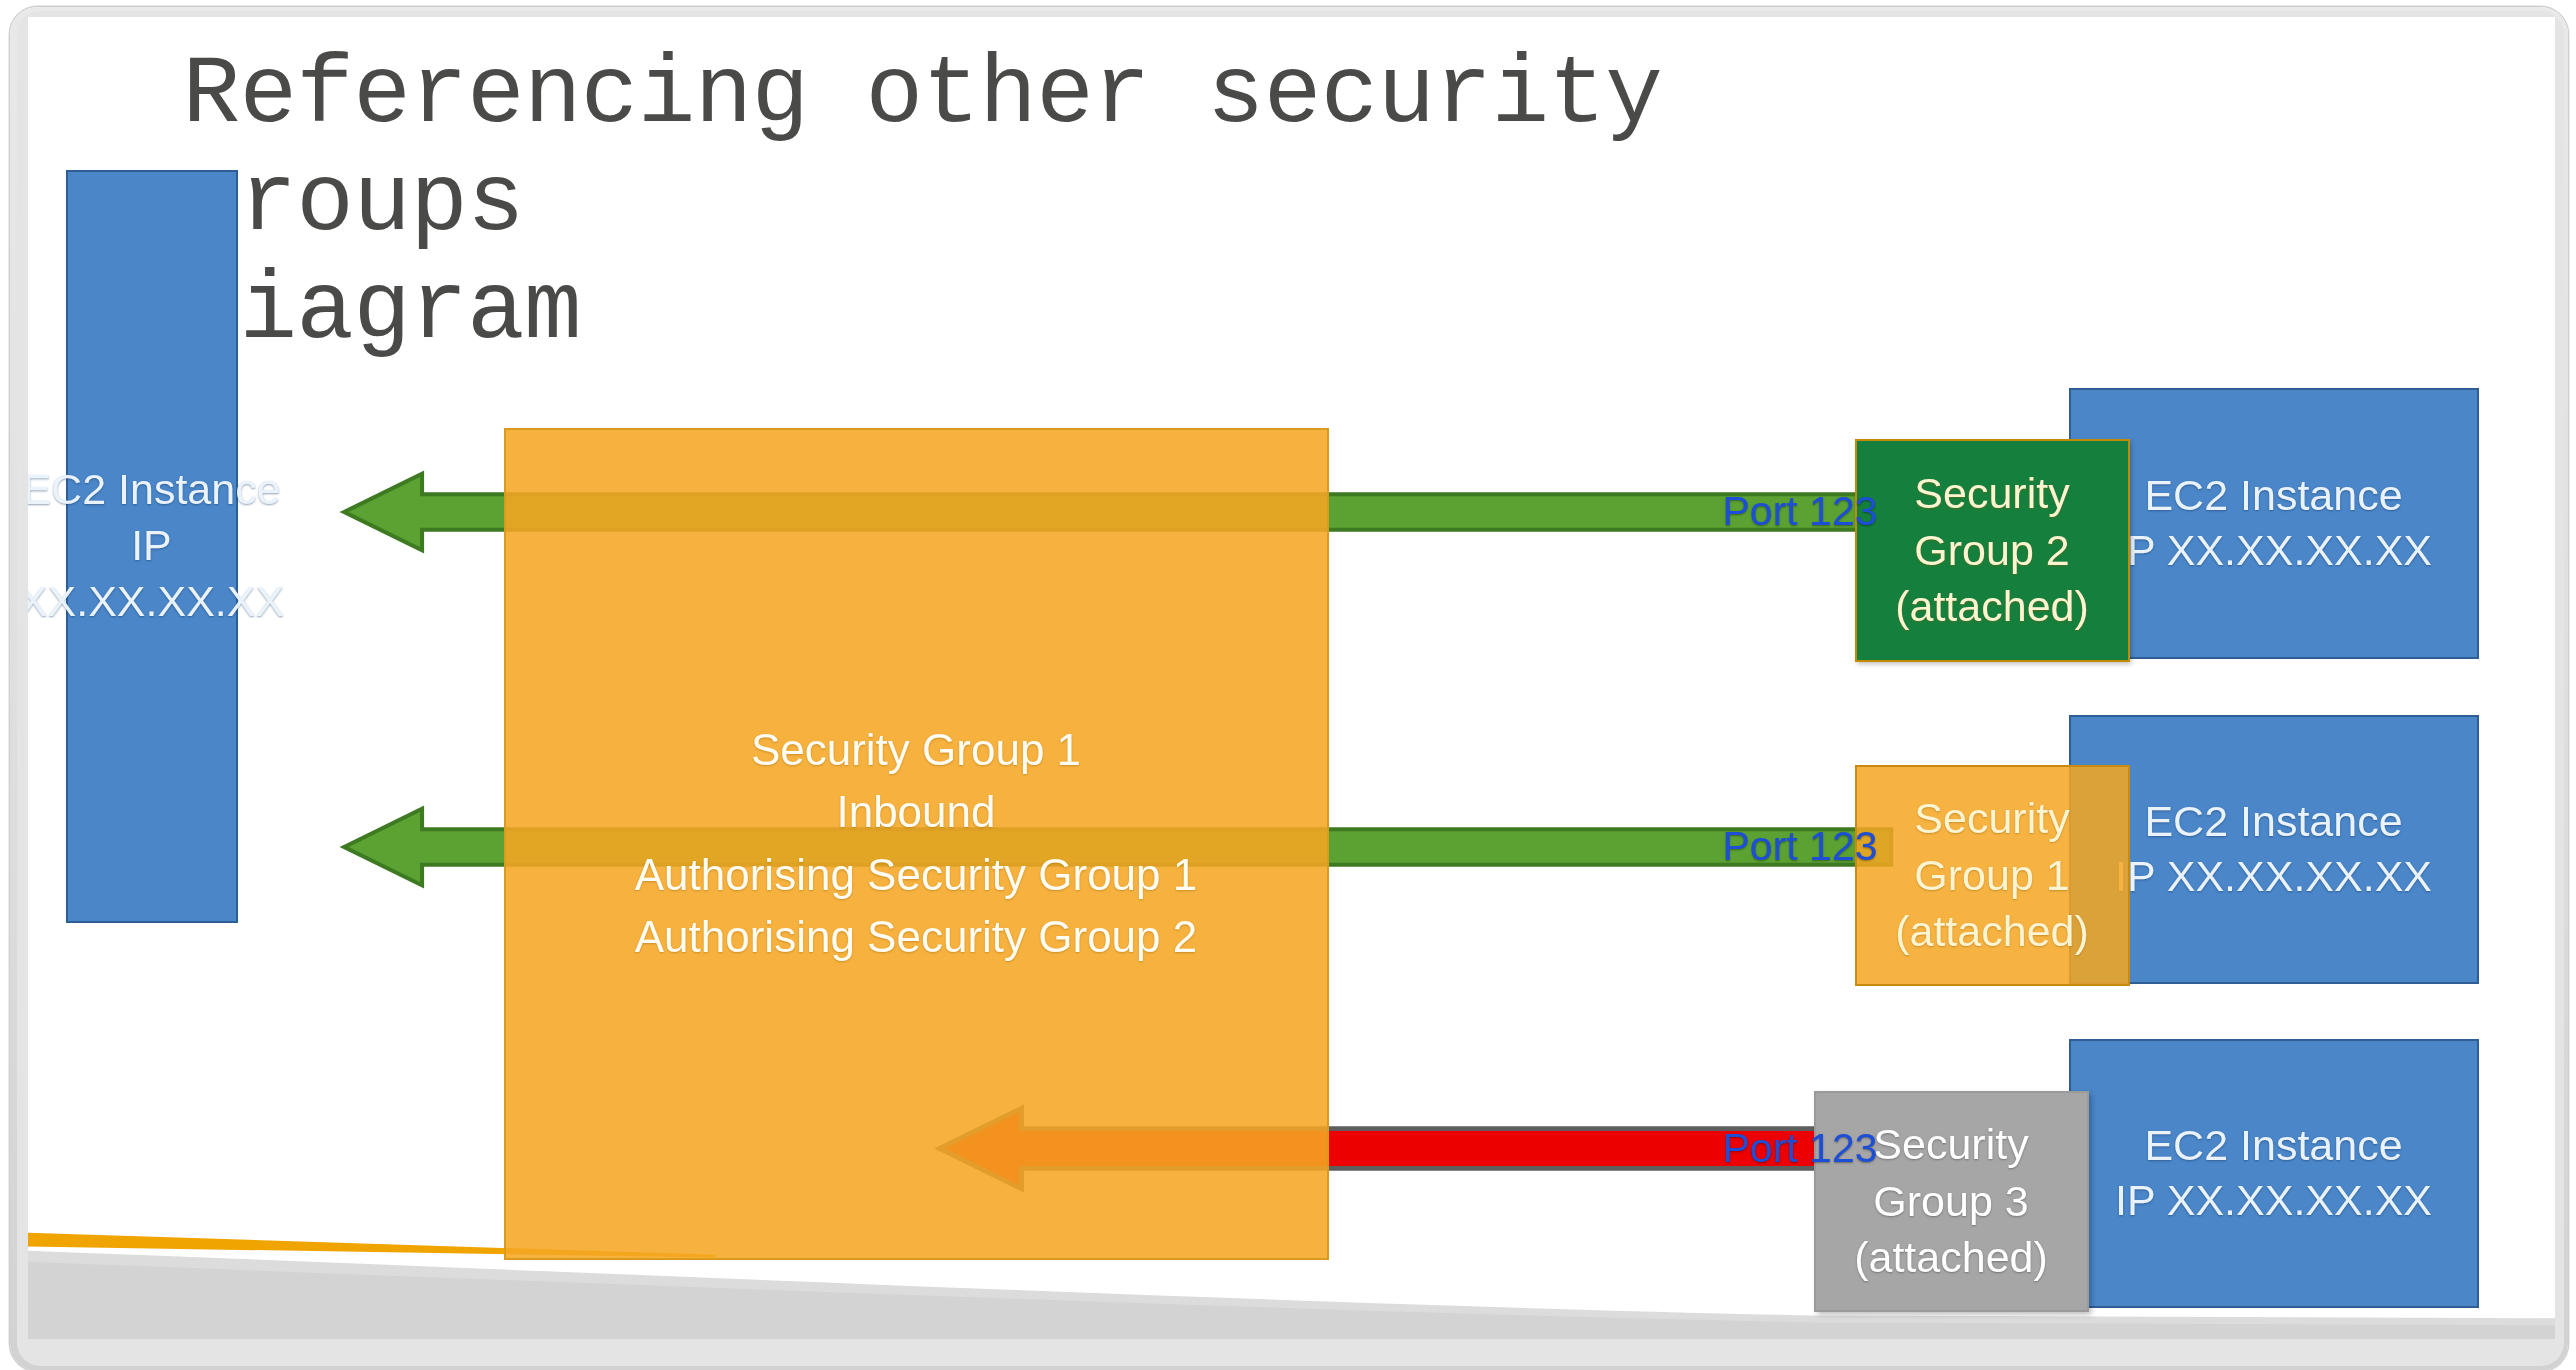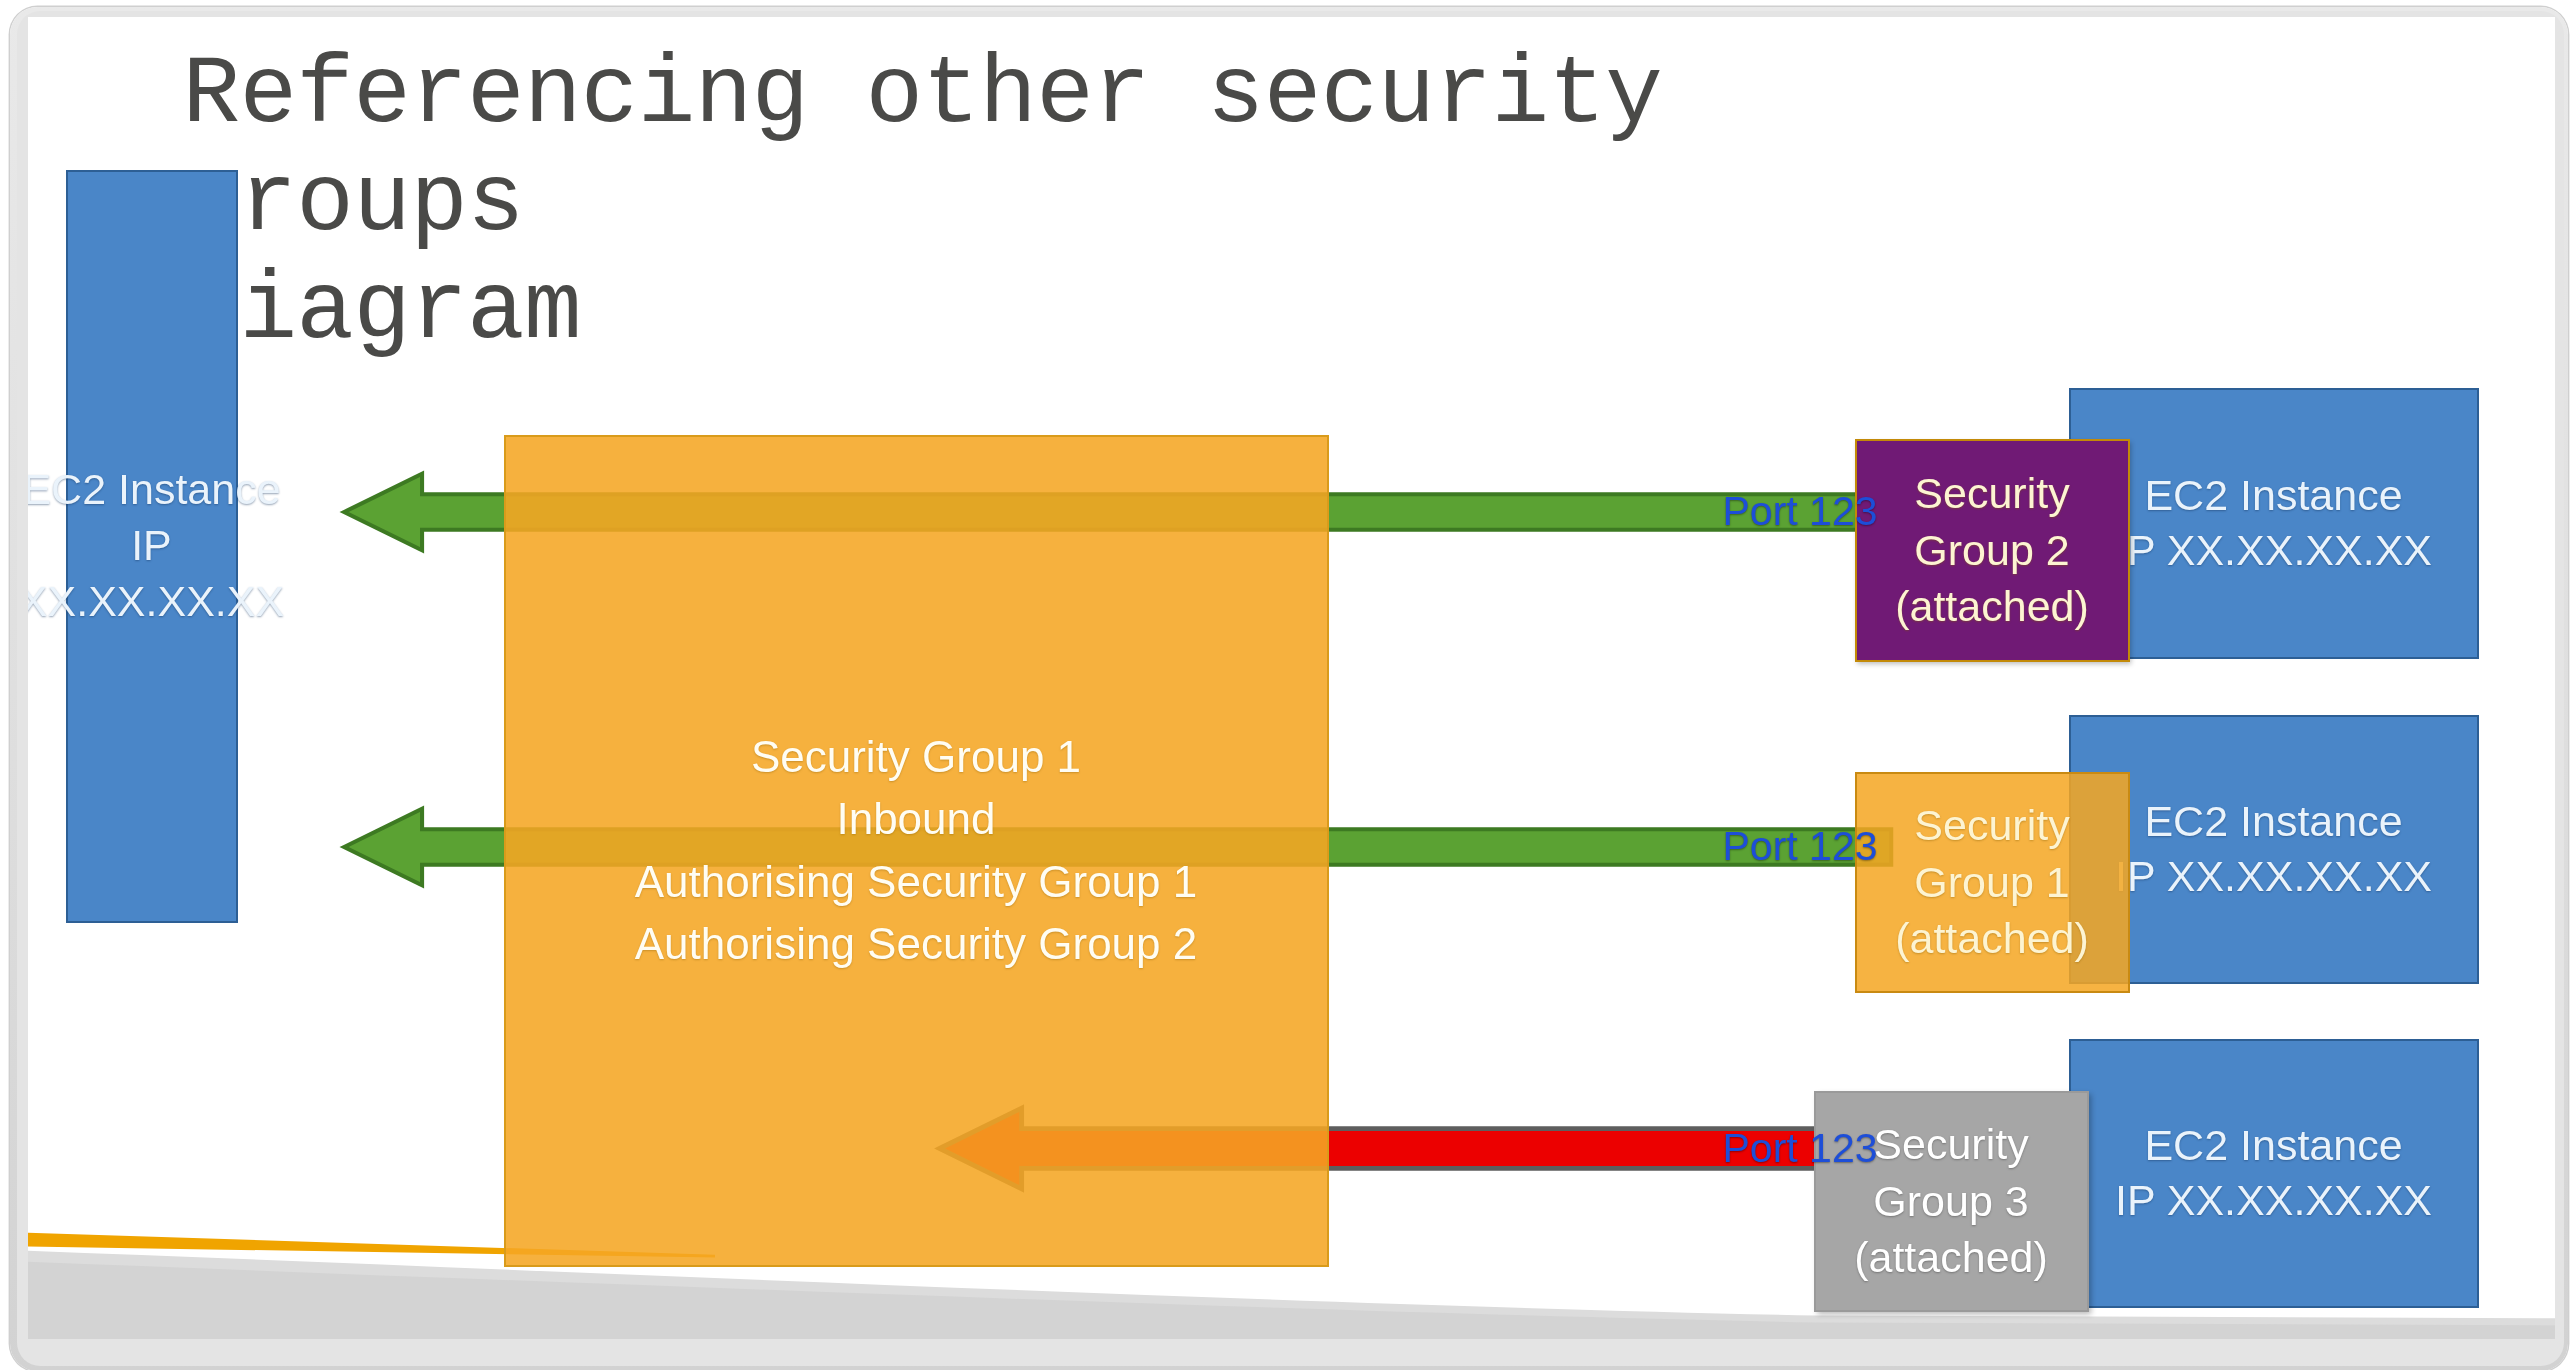--- a/index.html
+++ b/index.html
@@ -48,21 +48,21 @@
     background:#4a86c8;border:2.1px solid #2d5f95;
     color:#eaf3fb;font-size:43px;line-height:1.28;
     text-shadow:0 1.4px 2.1px rgba(20,50,90,.45);
   }
   .ec2-blue-left{
     background:#4a86c8;border:2.1px solid #2d5f95;
     color:#eaf3fb;font-size:43px;line-height:1.3;
     text-shadow:0 1.4px 2.1px rgba(20,50,90,.45);
   }
   .sg-yellow{
-    background:#701a75;border:2.7px solid #c38a08;
+    background:#15803d;border:2.7px solid #c38a08;
     color:#fdf4d2;font-size:43px;line-height:1.32;
     box-shadow:2.1px 2.7px 4.8px rgba(0,0,0,.25);
     text-shadow:0 1.4px 2.1px rgba(130,90,0,.45);
     align-items:center;
   }
   .sg-orange-trans{
     background:rgba(245,166,35,.86);border:2.7px solid #c98a12;
     color:#fdf4d2;font-size:43px;line-height:1.32;
     text-shadow:0 1.4px 2.1px rgba(130,90,0,.4);
   }
@@ -84,21 +84,21 @@
     position:absolute;color:#1d4ed8;font-size:41px;
     text-shadow:0 1.4px 2.1px rgba(0,0,0,.38);
     display:flex;align-items:center;justify-content:flex-end;
     padding-right:19px;box-sizing:border-box;pointer-events:none;text-align:right;
   }
 
   
   .l-blue{z-index:10;}
   .l-arrow-green{z-index:20;}
   .l-arrow-red{z-index:20;}
-  .l-sg1{z-index:30;margin-top:7px;}
+  .l-sg1{z-index:30;}
   .l-sg-yellow{z-index:40;}
   .l-sg-gray{z-index:40;}
   .l-label{z-index:50;}
 </style>
 </head>
 <body>
 
 <div id="page">
 
   <div id="frame-shadow"></div>

